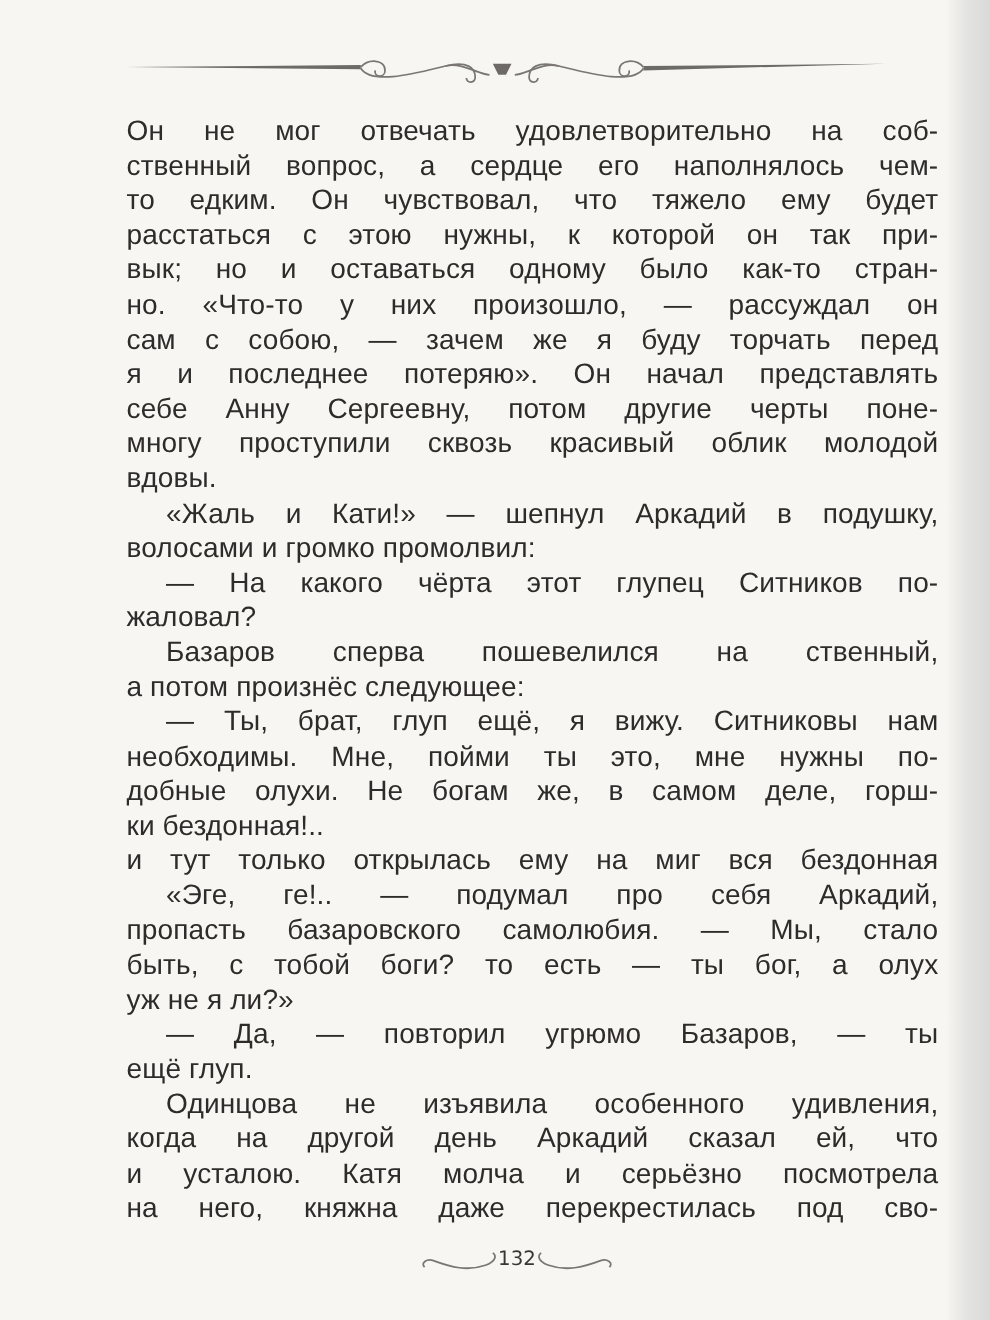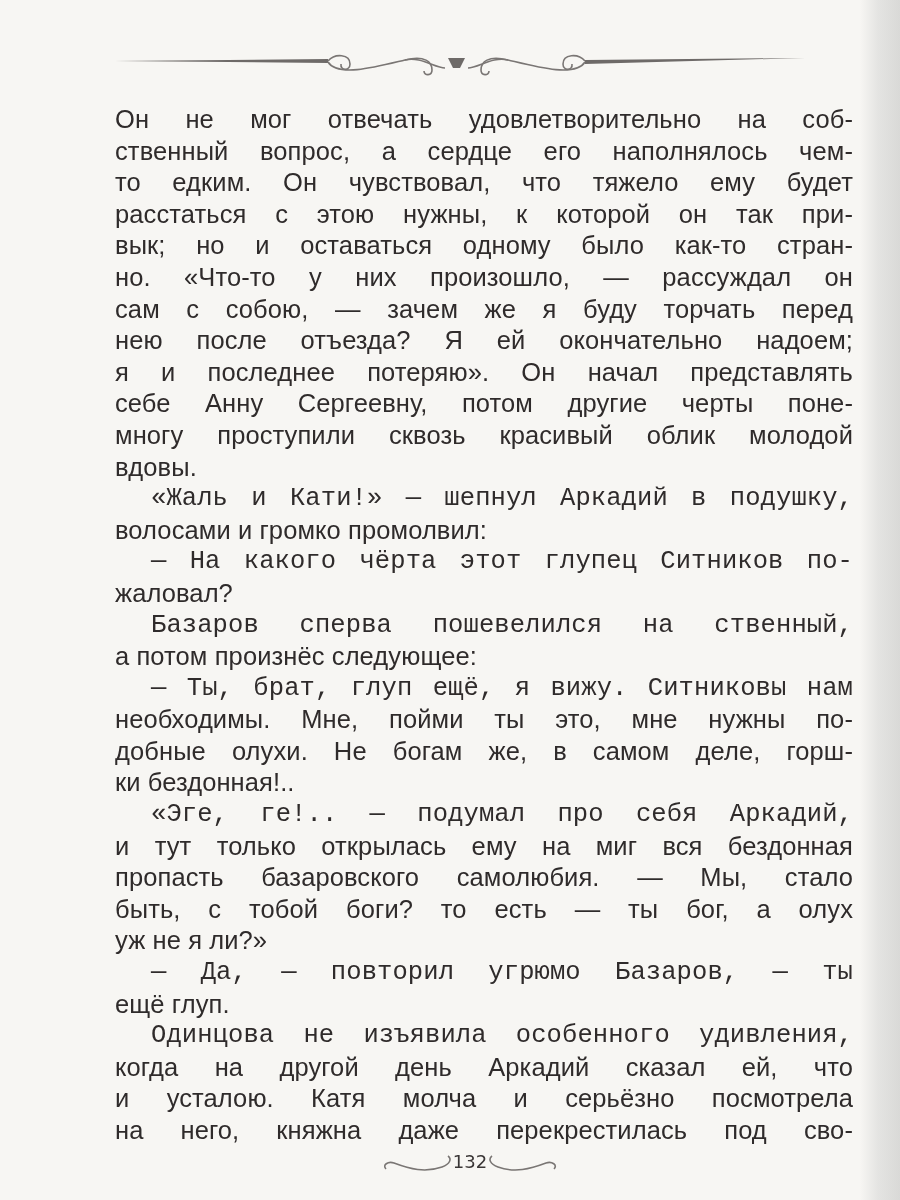--- a/index.html
+++ b/index.html
@@ -13,22 +13,22 @@
     background: linear-gradient(to right, rgba(240,240,238,0) 0%, #e4e4e2 45%, #d9d9d7 100%);
   }
   .ornament-top { position: absolute; left: 60px; top: 40px; width: 800px; height: 45px; }
   .text-block {
     position: absolute; left: 115px; top: 104px; width: 738px;
     font-size: 25.5px; line-height: 31.6px; color: #2f2b2b;
     letter-spacing: 0.1px;
   }
   .line { display: block; white-space: nowrap; text-align: justify; text-align-last: justify; height: 31.6px; }
   .line.last { text-align-last: left; }
-  .line.indent { padding-left: 36px; font-family: Liberation Mono, monospace; }
-  .footer { position: absolute; left: 380px; top: 1130px; width: 180px; height: 34px; margin-top: 17px; }
+  .line.indent { padding-left: 36px; }
+  .footer { position: absolute; left: 380px; top: 1130px; width: 180px; height: 34px; }
   .page-number {
     position: absolute; left: 0; right: 0; top: 4px; text-align: center;
     font-size: 18px; color: #3a3636; font-family: "DejaVu Sans", sans-serif;
   }
   .swirl { position: absolute; top: 6px; }
 </style>
 </head>
 <body>
 
 <div class="page-shade"></div>
@@ -48,37 +48,36 @@
 </svg>
 
 <div class="text-block">
   <span class="line">Он не мог отвечать удовлетворительно на соб-</span>
   <span class="line">ственный вопрос, а сердце его наполнялось чем-</span>
   <span class="line">то едким. Он чувствовал, что тяжело ему будет</span>
   <span class="line">расстаться с этою нужны, к которой он так при-</span>
   <span class="line">вык; но и оставаться одному было как-то стран-</span>
   <span class="line">но. «Что-то у них произошло, — рассуждал он</span>
   <span class="line">сам с собою, — зачем же я буду торчать перед</span>
-  <span class="line">нею после отъезда? Я ей окончательно надоем;</span>
   <span class="line">я и последнее потеряю». Он начал представлять</span>
   <span class="line">себе Анну Сергеевну, потом другие черты поне-</span>
   <span class="line">многу проступили сквозь красивый облик молодой</span>
   <span class="line last">вдовы.</span>
   <span class="line indent">«Жаль и Кати!» — шепнул Аркадий в подушку,</span>
   <span class="line last">волосами и громко промолвил:</span>
   <span class="line indent">— На какого чёрта этот глупец Ситников по-</span>
   <span class="line last">жаловал?</span>
   <span class="line indent">Базаров сперва пошевелился на ственный,</span>
   <span class="line last">а потом произнёс следующее:</span>
   <span class="line indent">— Ты, брат, глуп ещё, я вижу. Ситниковы нам</span>
   <span class="line">необходимы. Мне, пойми ты это, мне нужны по-</span>
   <span class="line">добные олухи. Не богам же, в самом деле, горш-</span>
   <span class="line last">ки бездонная!..</span>
+  <span class="line">и тут только открылась ему на миг вся бездонная</span>
   <span class="line indent">«Эге, ге!.. — подумал про себя Аркадий,</span>
-  <span class="line">и тут только открылась ему на миг вся бездонная</span>
   <span class="line">пропасть базаровского самолюбия. — Мы, стало</span>
   <span class="line">быть, с тобой боги? то есть — ты бог, а олух</span>
   <span class="line last">уж не я ли?»</span>
   <span class="line indent">— Да, — повторил угрюмо Базаров, — ты</span>
   <span class="line last">ещё глуп.</span>
   <span class="line indent">Одинцова не изъявила особенного удивления,</span>
   <span class="line">когда на другой день Аркадий сказал ей, что</span>
   <span class="line">и усталою. Катя молча и серьёзно посмотрела</span>
   <span class="line">на него, княжна даже перекрестилась под сво-</span>
 

